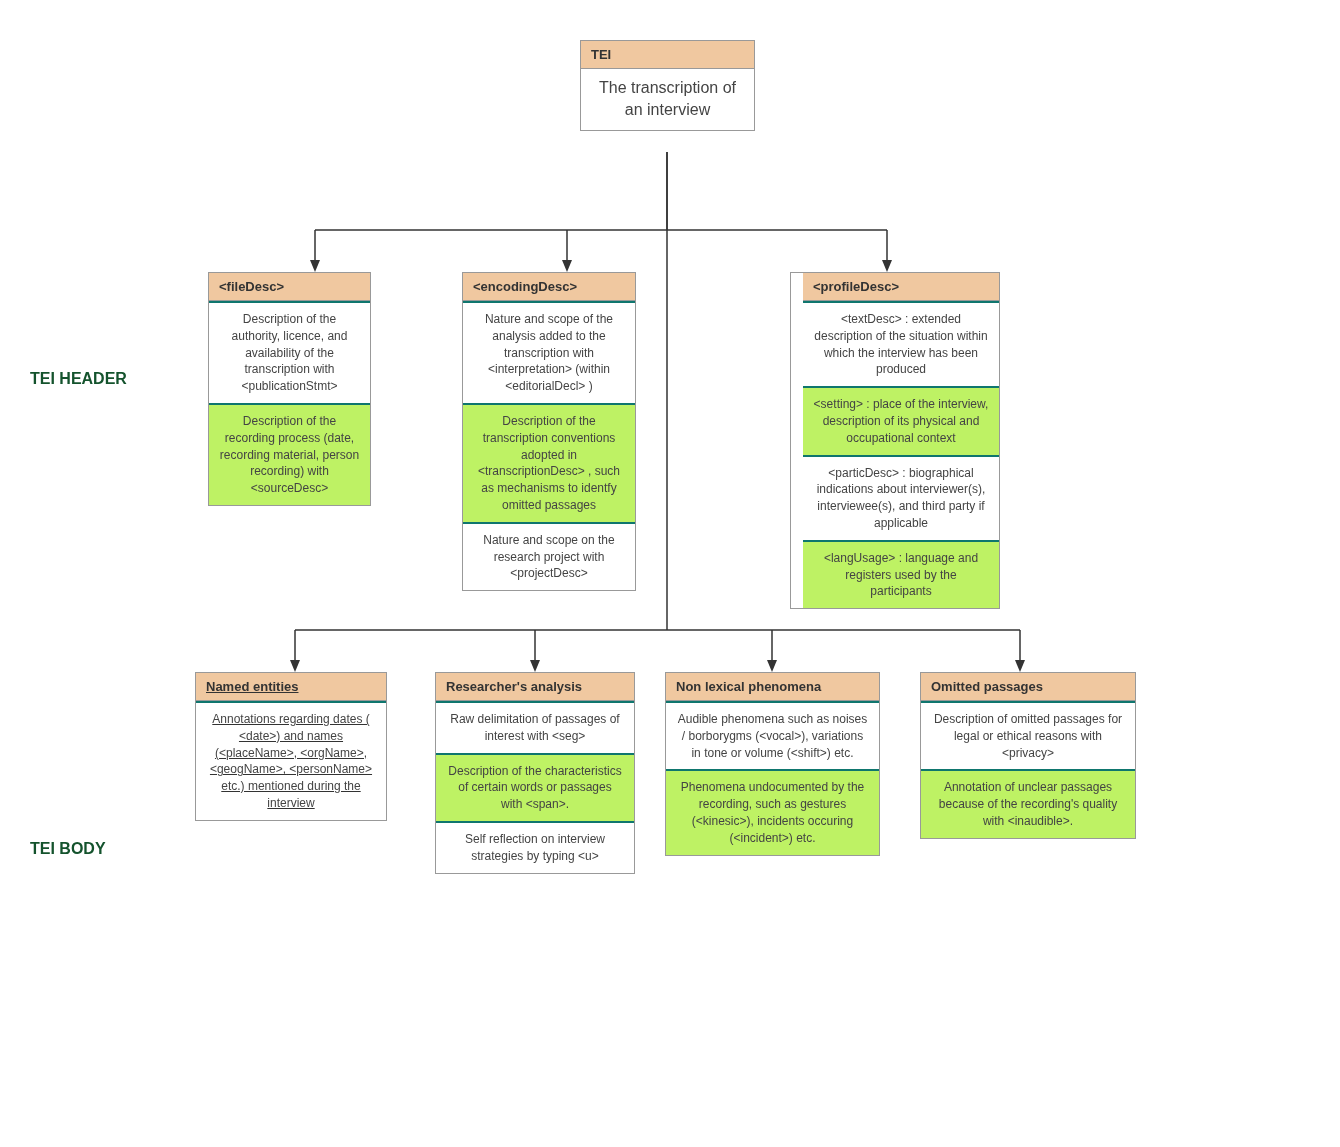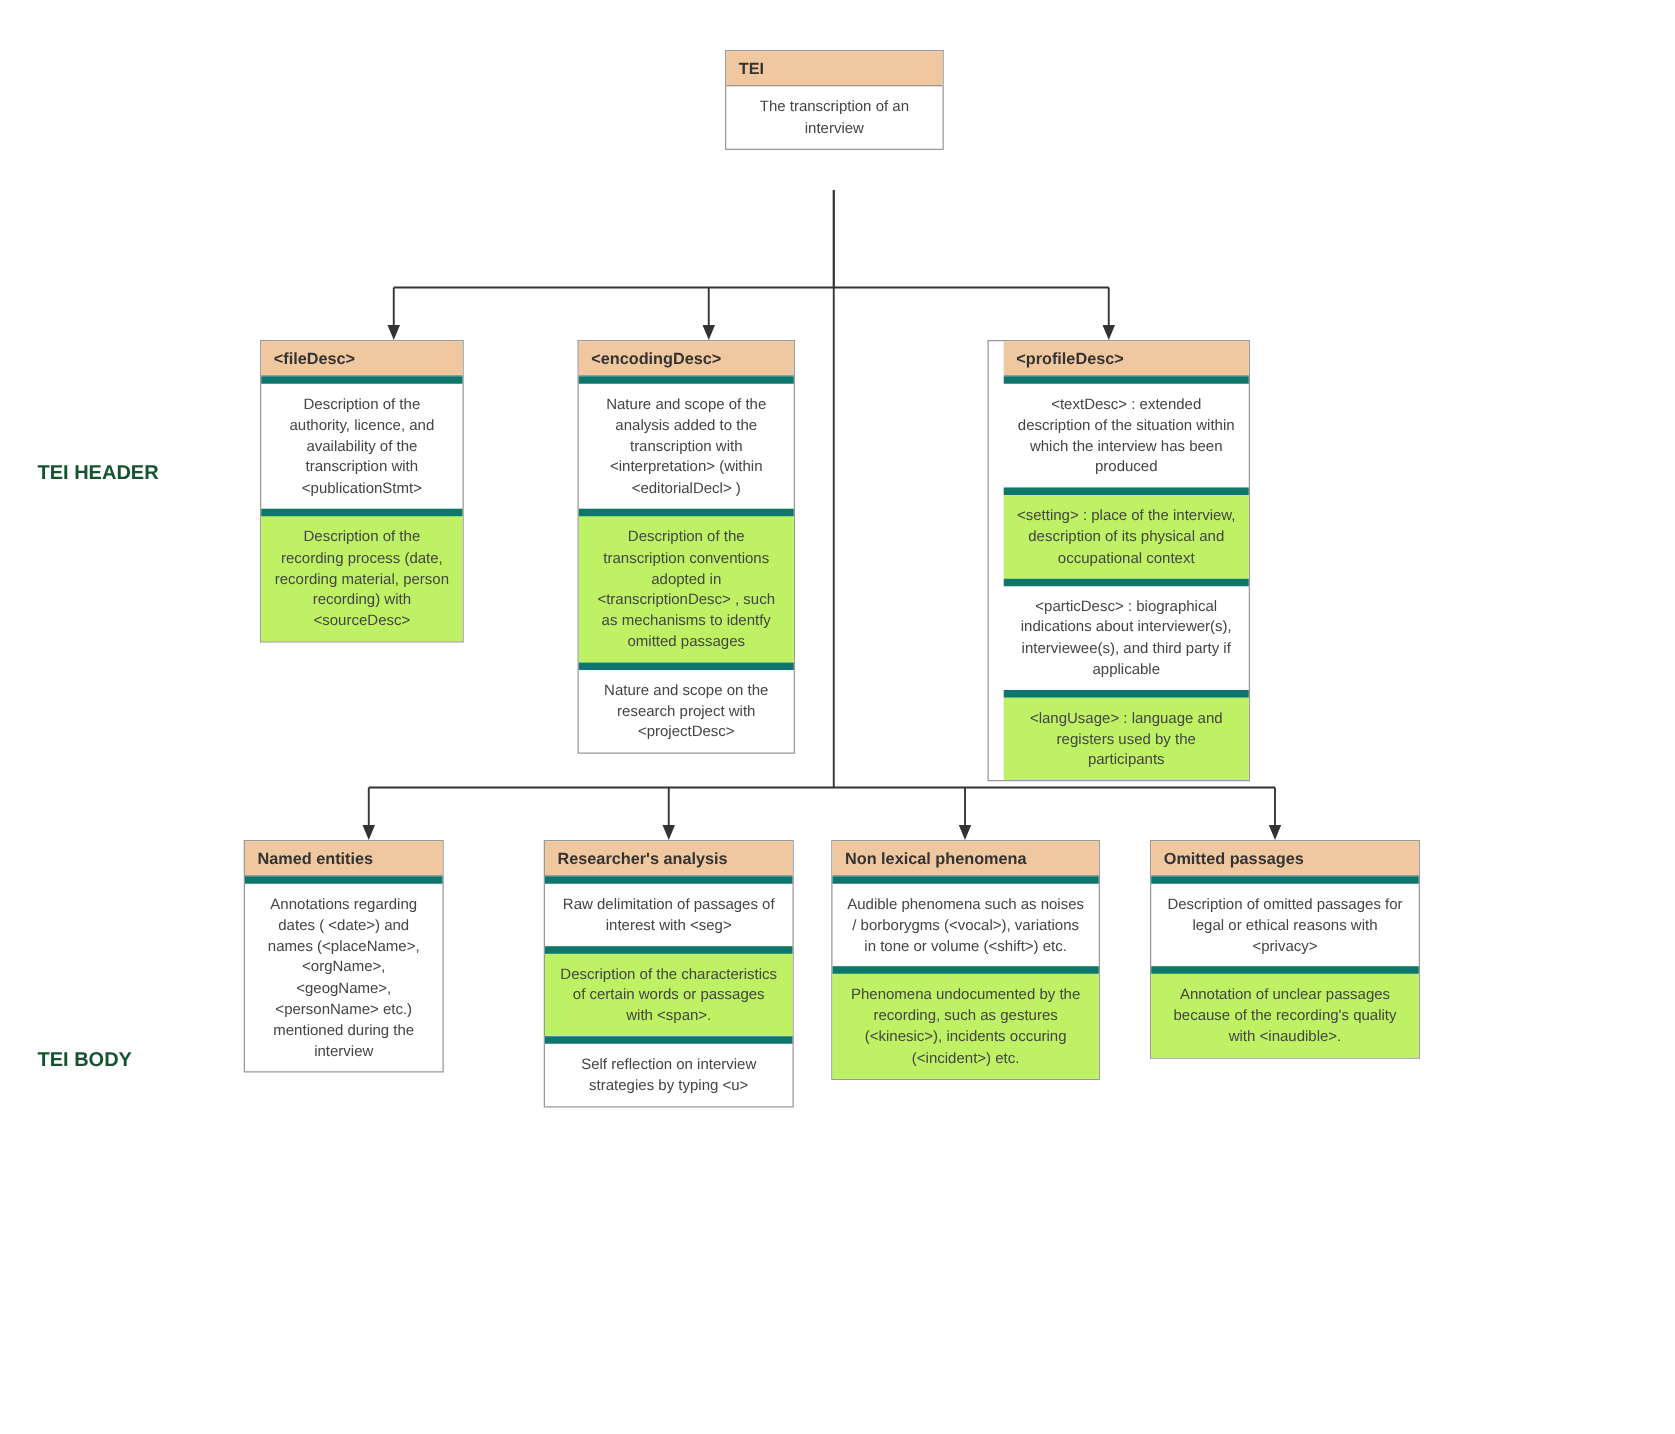--- a/index.html
+++ b/index.html
@@ -38,33 +38,33 @@
     .box-header {
       background: #f0c8a0;
       padding: 6px 10px;
       font-weight: bold;
       font-size: 13px;
       border-bottom: 1px solid #999;
     }
 
     .box-content {
       padding: 8px 10px;
-      font-size: 12px;
+      font-size: 16px;
       line-height: 1.4;
       color: #444;
       text-align: center;
     }
 
     .box-section {
       padding: 8px 10px;
       font-size: 12px;
       line-height: 1.4;
       color: #444;
       text-align: center;
-      border-top: 6px solid #0f766e;
+      border-top: 2px solid #0f766e;
     }
 
     .box-section.gray {
       background: #bef264;
     }
 
     
     .connector-svg {
       position: absolute;
       top: 0;
@@ -140,21 +140,21 @@
   </div>
 
   <div class="box" style="left:790px; top:272px; width:210px;padding-left:12px;">
     <div class="box-header">&lt;profileDesc&gt;</div>
     <div class="box-section">&lt;textDesc&gt; : extended description of the situation  within which the interview has been produced</div>
     <div class="box-section gray">&lt;setting&gt; :  place of the interview, description of its physical and occupational context</div>
     <div class="box-section">&lt;particDesc&gt; : biographical indications about interviewer(s), interviewee(s), and third party if applicable</div>
     <div class="box-section gray">&lt;langUsage&gt; : language and registers used by the participants</div>
   </div>
 
-  <div class="box" style="left:195px; top:672px; width:160px;">
+  <div class="box" style="left:195px; top:672px; width:192px;text-decoration:underline;">
     <div class="box-header">Named entities</div>
     <div class="box-section">Annotations regarding dates ( &lt;date&gt;) and names (&lt;placeName&gt;, &lt;orgName&gt;, &lt;geogName&gt;, &lt;personName&gt; etc.) mentioned during the interview</div>
   </div>
 
   <div class="box" style="left:435px; top:672px; width:200px;">
     <div class="box-header">Researcher's analysis</div>
     <div class="box-section">Raw delimitation of passages of interest with &lt;seg&gt;</div>
     <div class="box-section gray">Description of the characteristics of certain words or passages with &lt;span&gt;.</div>
     <div class="box-section">Self reflection on interview strategies by typing &lt;u&gt;</div>
   </div>

